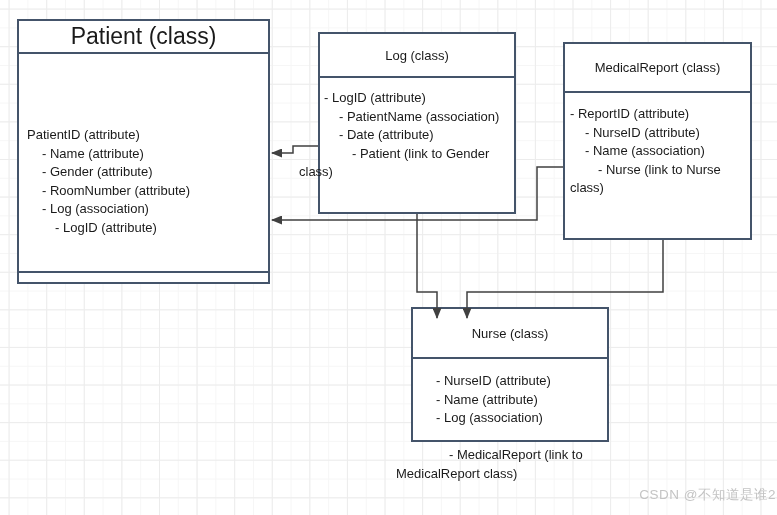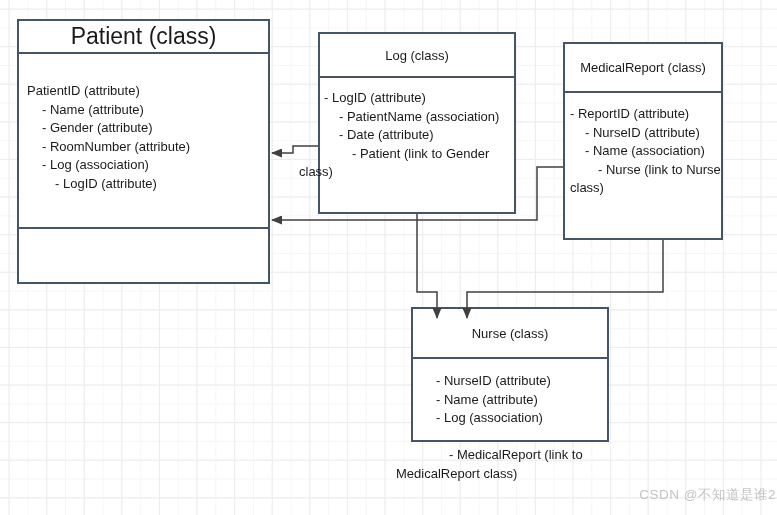--- a/index.html
+++ b/index.html
@@ -25,21 +25,21 @@
   }
   .box {
     position: absolute;
     background: #ffffff;
     border: 2px solid #44546a;
     box-sizing: border-box;
     z-index: 2;
   }
   .box-patient       { left: 17px;  top: 19px;  width: 253px; height: 265px; }
   .box-log           { left: 318px; top: 32px;  width: 198px; height: 182px; }
-  .box-medicalreport { left: 563px; top: 42px;  width: 160px; height: 198px; }
+  .box-medicalreport { left: 563px; top: 42px;  width: 189px; height: 198px; }
   .box-nurse         { left: 368px; top: 307px; width: 198px; height: 135px; margin-left: 43px; }
 
   .title {
     display: flex; align-items: center; justify-content: center;
     border-bottom: 2px solid #44546a;
     font-size: 13px;
     box-sizing: border-box;
   }
   .box-patient .title       { height: 33px; font-size: 23px; }
   .box-log .title           { height: 44px; }
@@ -47,21 +47,21 @@
   .box-nurse .title         { height: 50px; }
 
   .attrs { font-size: 13px; }
   .line { line-height: 18.6px; min-height: 18.6px; white-space: pre; }
   .i1  { margin-left: 15px; }
   .i2  { margin-left: 28px; }
   .neg { margin-left: -25px; }
 
   .box-patient .attrs {
     padding: 28px 0 0 8px; height: 175px;
-    border-bottom: 2px solid #44546a; box-sizing: border-box;
+    border-bottom: 2px solid #44546a; box-sizing: border-box; margin-top: 44px;
   }
   .box-log .attrs           { padding: 11px 0 0 4px; }
   .box-medicalreport .attrs { padding: 12px 0 0 5px; }
   .box-nurse .attrs         { padding: 13px 0 0 8px; }
 
   .empty-compartment { height: 37px; }
 
   .watermark {
     position: absolute;
     right: 1px; bottom: 11px;

